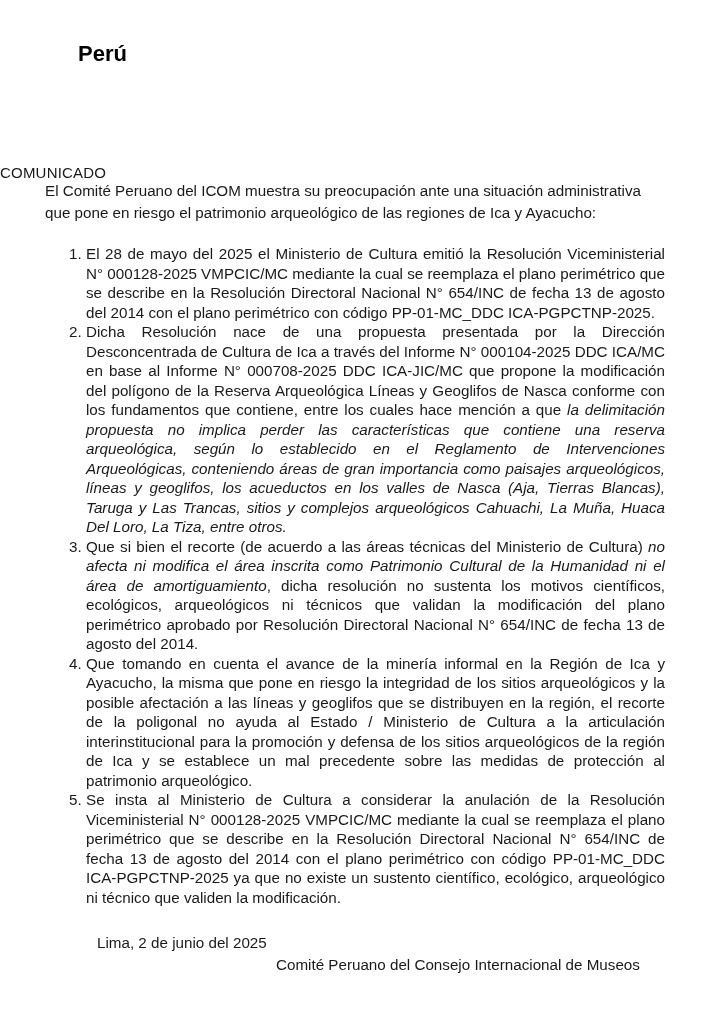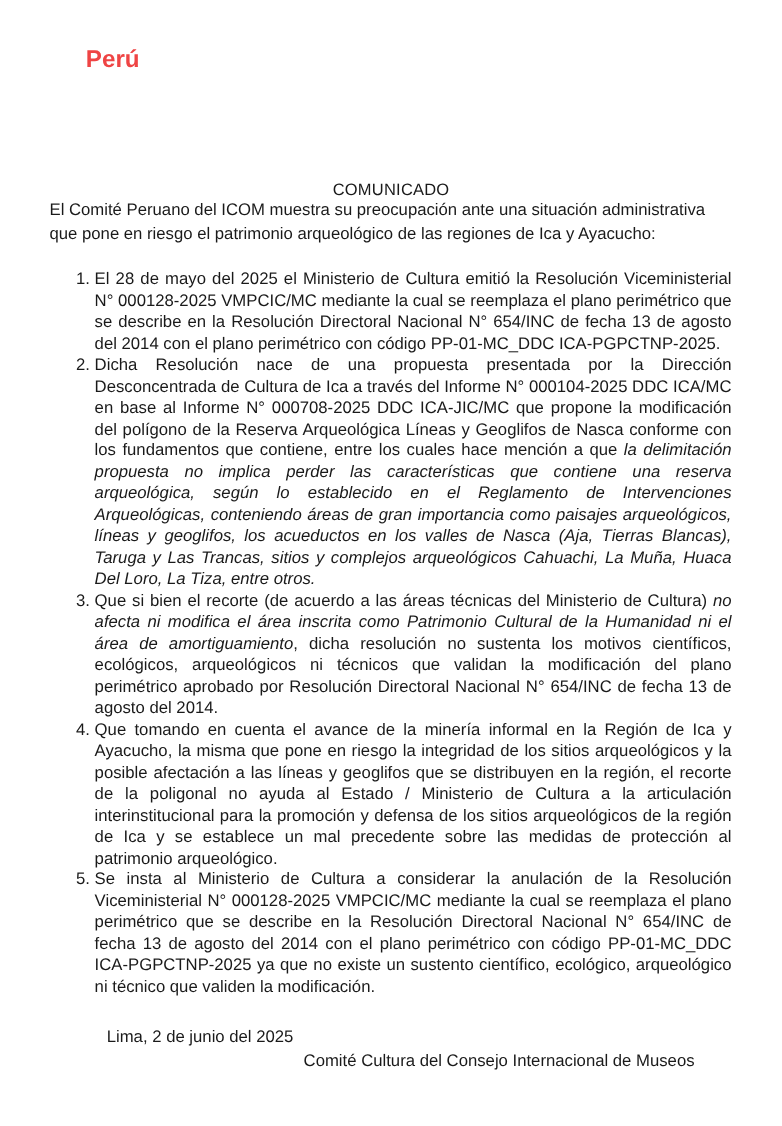--- a/index.html
+++ b/index.html
@@ -1,21 +1,21 @@
 <!DOCTYPE html>
 <html><head>
 <meta charset="utf-8">
 <style>
   html, body { margin: 0; padding: 0; background: #ffffff; }
   body { width: 711px; height: 1024px; position: relative; overflow: hidden; font-family: "Liberation Sans", sans-serif; color: #1a1a1a; }
   .logo { position: absolute; left: 25px; top: 44px; width: 170px; }
   .logo-icom { font-family: "Liberation Serif", serif; font-size: 52px; line-height: 52px; letter-spacing: 1px; color: #6a7bb0; white-space: nowrap; }
   .logo-icom .m { color: #1b2a78; }
-  .logo-peru { font-family: "Liberation Sans", sans-serif; font-weight: bold; font-size: 22px; color: #ef4444; margin-left: 53px; margin-top: -3px; }
-  .title { position: absolute; top: 164px; left: 0; width: 711px; text-align: center; font-size: 15px; letter-spacing: 0.2px; }
+  .logo-peru { font-family: "Liberation Sans", sans-serif; font-weight: bold; font-size: 22px; color: #000000; margin-left: 53px; margin-top: -3px; }
+  .title { position: absolute; top: 164px; left: 0; width: 711px; text-align: left; font-size: 15px; letter-spacing: 0.2px; }
   .intro { position: absolute; top: 180px; left: 45px; width: 620px; font-size: 15.2px; line-height: 21.5px; }
   ol.points { position: absolute; top: 244px; left: 45px; width: 620px; margin: 0; padding: 0; list-style: none; font-size: 15.2px; line-height: 19.5px; }
   ol.points li { position: relative; padding-left: 41px; text-align: justify; margin-bottom: 0px; }
   ol.points li .num { position: absolute; left: 24px; top: 0; }
   ol.points li em { font-style: italic; }
   .date { position: absolute; top: 934px; left: 97px; font-size: 15.2px; text-align: center; }
   .signature { position: absolute; top: 956px; left: 276px; font-size: 15.2px; }
 </style>
 </head>
 <body>
@@ -30,13 +30,13 @@
 
 <ol class="points">
   <li><span class="num">1.</span><span class="body"><span>El 28 de mayo del 2025 el Ministerio de Cultura emitió la Resolución Viceministerial N° 000128-2025 VMPCIC/MC mediante la cual se reemplaza el plano perimétrico que se describe en la Resolución Directoral Nacional N° 654/INC de fecha 13 de agosto del 2014 con el plano perimétrico con código PP-01-MC_DDC ICA-PGPCTNP-2025.</span></span></li>
   <li><span class="num">2.</span><span class="body"><span>Dicha Resolución nace de una propuesta presentada por la Dirección Desconcentrada de Cultura de Ica a través del Informe N° 000104-2025 DDC ICA/MC en base al Informe N° 000708-2025 DDC ICA-JIC/MC que propone la modificación del polígono de la Reserva Arqueológica Líneas y Geoglifos de Nasca conforme con los fundamentos que contiene, entre los cuales hace mención a que </span><em>la delimitación propuesta no implica perder las características que contiene una reserva arqueológica, según lo establecido en el Reglamento de Intervenciones Arqueológicas, conteniendo áreas de gran importancia como paisajes arqueológicos, líneas y geoglifos, los acueductos en los valles de Nasca (Aja, Tierras Blancas), Taruga y Las Trancas, sitios y complejos arqueológicos Cahuachi, La Muña, Huaca Del Loro, La Tiza, entre otros.</em></span></li>
   <li><span class="num">3.</span><span class="body"><span>Que si bien el recorte (de acuerdo a las áreas técnicas del Ministerio de Cultura) </span><em>no afecta ni modifica el área inscrita como Patrimonio Cultural de la Humanidad ni el área de amortiguamiento</em><span>, dicha resolución no sustenta los motivos científicos, ecológicos, arqueológicos ni técnicos que validan la modificación del plano perimétrico aprobado por Resolución Directoral Nacional N° 654/INC de fecha 13 de agosto del 2014.</span></span></li>
   <li><span class="num">4.</span><span class="body"><span>Que tomando en cuenta el avance de la minería informal en la Región de Ica y Ayacucho, la misma que pone en riesgo la integridad de los sitios arqueológicos y la posible afectación a las líneas y geoglifos que se distribuyen en la región, el recorte de la poligonal no ayuda al Estado / Ministerio de Cultura a la articulación interinstitucional para la promoción y defensa de los sitios arqueológicos de la región de Ica y se establece un mal precedente sobre las medidas de protección al patrimonio arqueológico.</span></span></li>
   <li><span class="num">5.</span><span class="body"><span>Se insta al Ministerio de Cultura a considerar la anulación de la Resolución Viceministerial N° 000128-2025 VMPCIC/MC mediante la cual se reemplaza el plano perimétrico que se describe en la Resolución Directoral Nacional N° 654/INC de fecha 13 de agosto del 2014 con el plano perimétrico con código PP-01-MC_DDC ICA-PGPCTNP-2025 ya que no existe un sustento científico, ecológico, arqueológico ni técnico que validen la modificación.</span></span></li>
 </ol>
 
 <div class="date">Lima, 2 de junio del 2025</div>
-<div class="signature">Comité Cultura del Consejo Internacional de Museos</div>
+<div class="signature">Comité Peruano del Consejo Internacional de Museos</div>
 
 </body></html>

